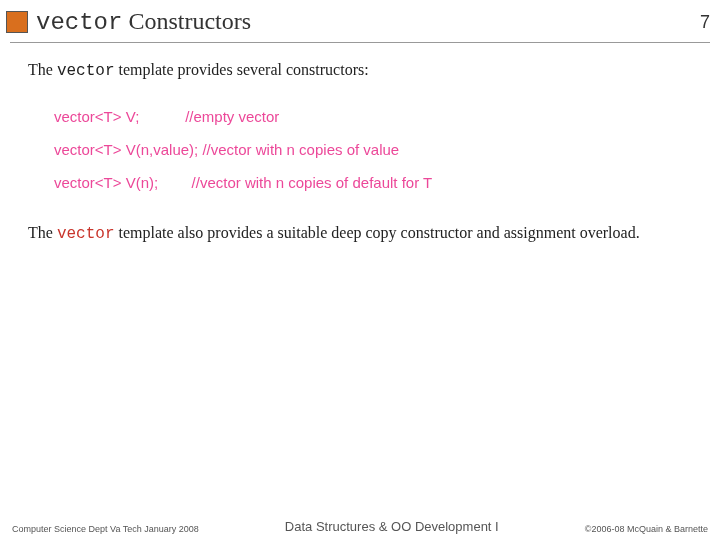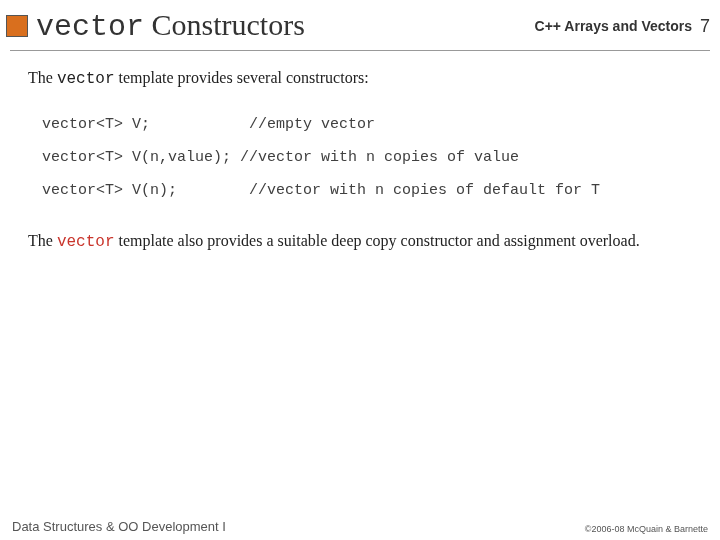--- a/index.html
+++ b/index.html
@@ -19,21 +19,21 @@
   }
   .orange-box {
     width: 20px;
     height: 20px;
     background: #d96f1e;
     border: 1px solid #555;
     margin-right: 8px;
     flex-shrink: 0;
   }
   .title {
-    font-size: 30px;
+    font-size: 24px;
     color: #333;
     flex-grow: 1;
     font-family: Georgia, serif;
   }
   .title .code {
     font-family: "Courier New", monospace;
   }
   .subtitle {
     font-family: Arial, Helvetica, sans-serif;
     font-size: 14px;
@@ -54,25 +54,25 @@
   .body {
     padding: 18px 33px 0 28px;
     font-size: 16px;
     color: #222;
   }
   .body .codew {
     font-family: "Courier New", monospace;
   }
   .codeblock {
     margin-top: 28px;
-    margin-left: 14px;
-    font-family: Liberation Mono, monospace;
+    margin-left: 26px;
+    font-family: Liberation Sans, sans-serif;
     font-size: 15px;
     line-height: 1.25;
-    color: #404040;
+    color: #ec4899;
     white-space: pre;
   }
   .codegap {
     height: 14px;
   }
   .para2 {
     margin-top: 32px;
   }
   .redcode {
     color: #c9352c;
@@ -97,35 +97,35 @@
   }
 </style>
 </head>
 <body>
 
 <div class="header">
   <div class="orange-box"></div>
   <div class="title">
     <span class="code">vector</span><span> Constructors</span>
   </div>
-  <div class="subtitle">C++ Arrays and Vectors</div>
   <div class="pagenum">7</div>
 </div>
 <hr class="hr">
 
 <div class="body">
   <div>
     <span>The </span><span class="codew">vector</span><span> template provides several constructors:</span>
   </div>
 
   <div class="codeblock"><span>vector&lt;T&gt; V;</span>           <span>//empty vector</span>
 <div class="codegap"></div><span>vector&lt;T&gt; V(n,value);</span> <span>//vector with n copies of value</span>
 <div class="codegap"></div><span>vector&lt;T&gt; V(n);</span>        <span>//vector with n copies of default for T</span></div>
 
   <div class="para2">
     <span>The </span><span class="redcode">vector</span><span> template also provides a suitable deep copy constructor and assignment overload.</span>
   </div>
 </div>
 
 <div class="footer">
+  <div>Computer Science Dept Va Tech January 2008</div>
   <div class="center">Data Structures &amp; OO Development I</div>
   <div>©2006-08 McQuain &amp; Barnette</div>
 </div>
 
 </body></html>

